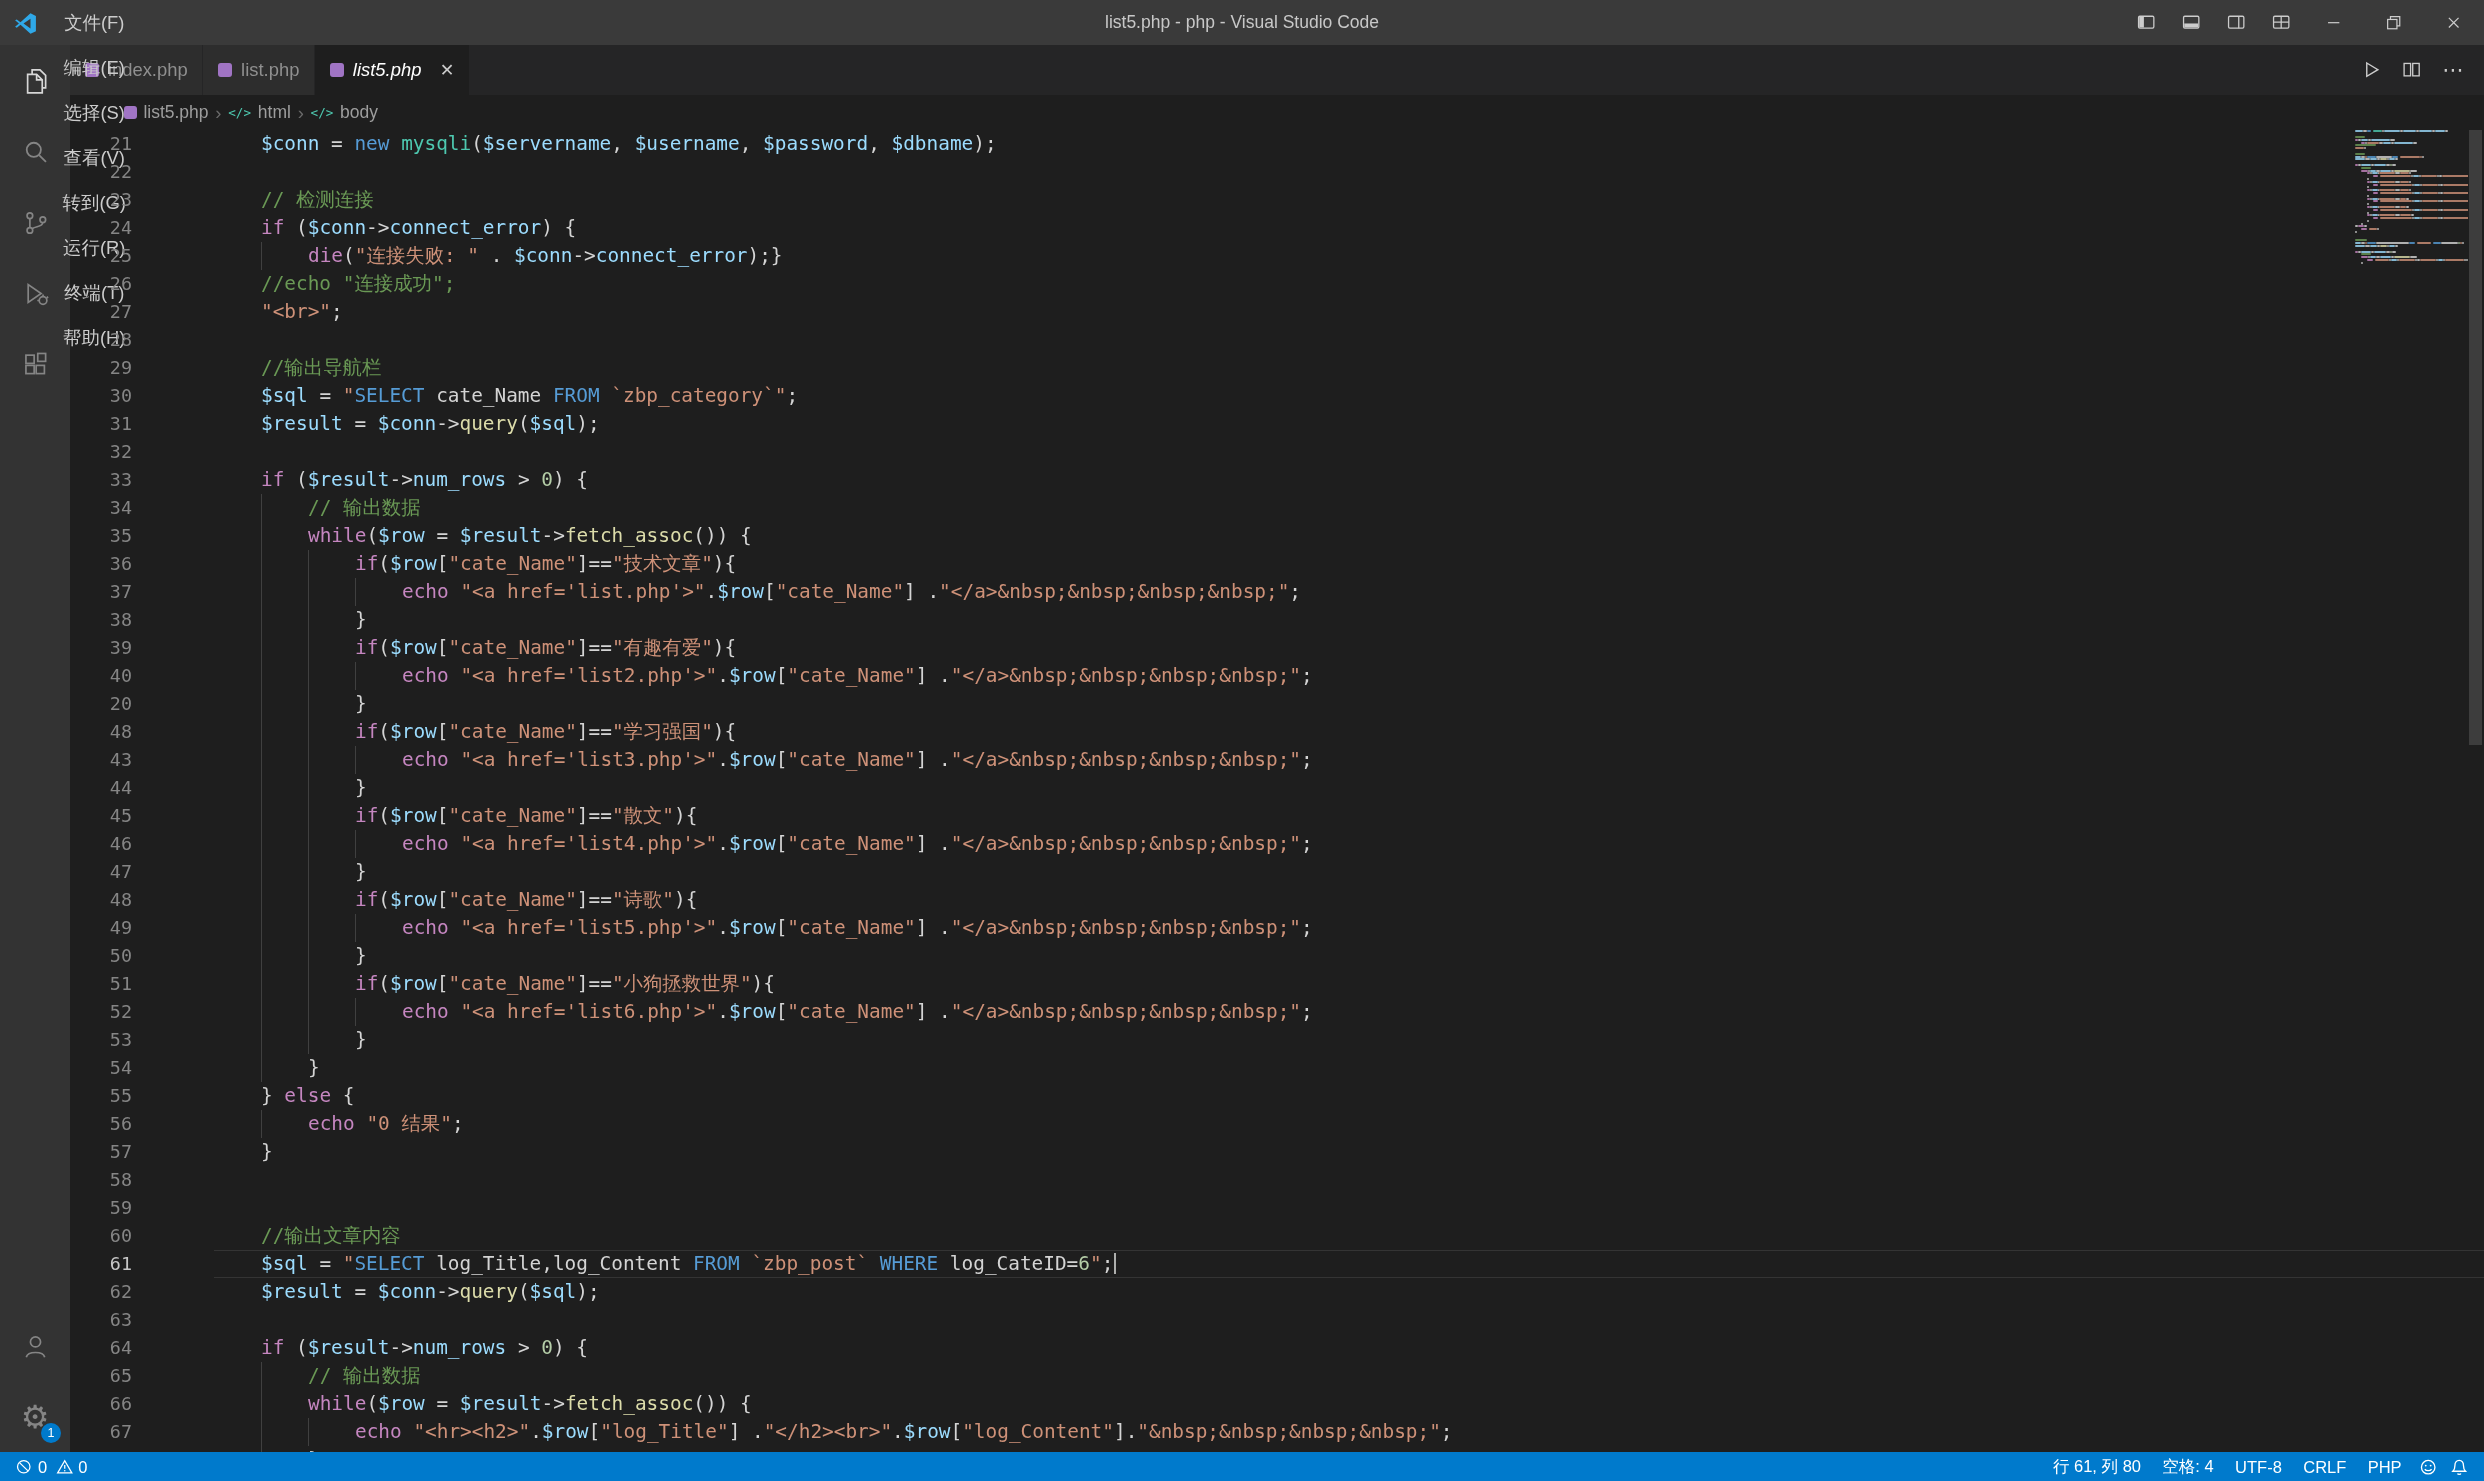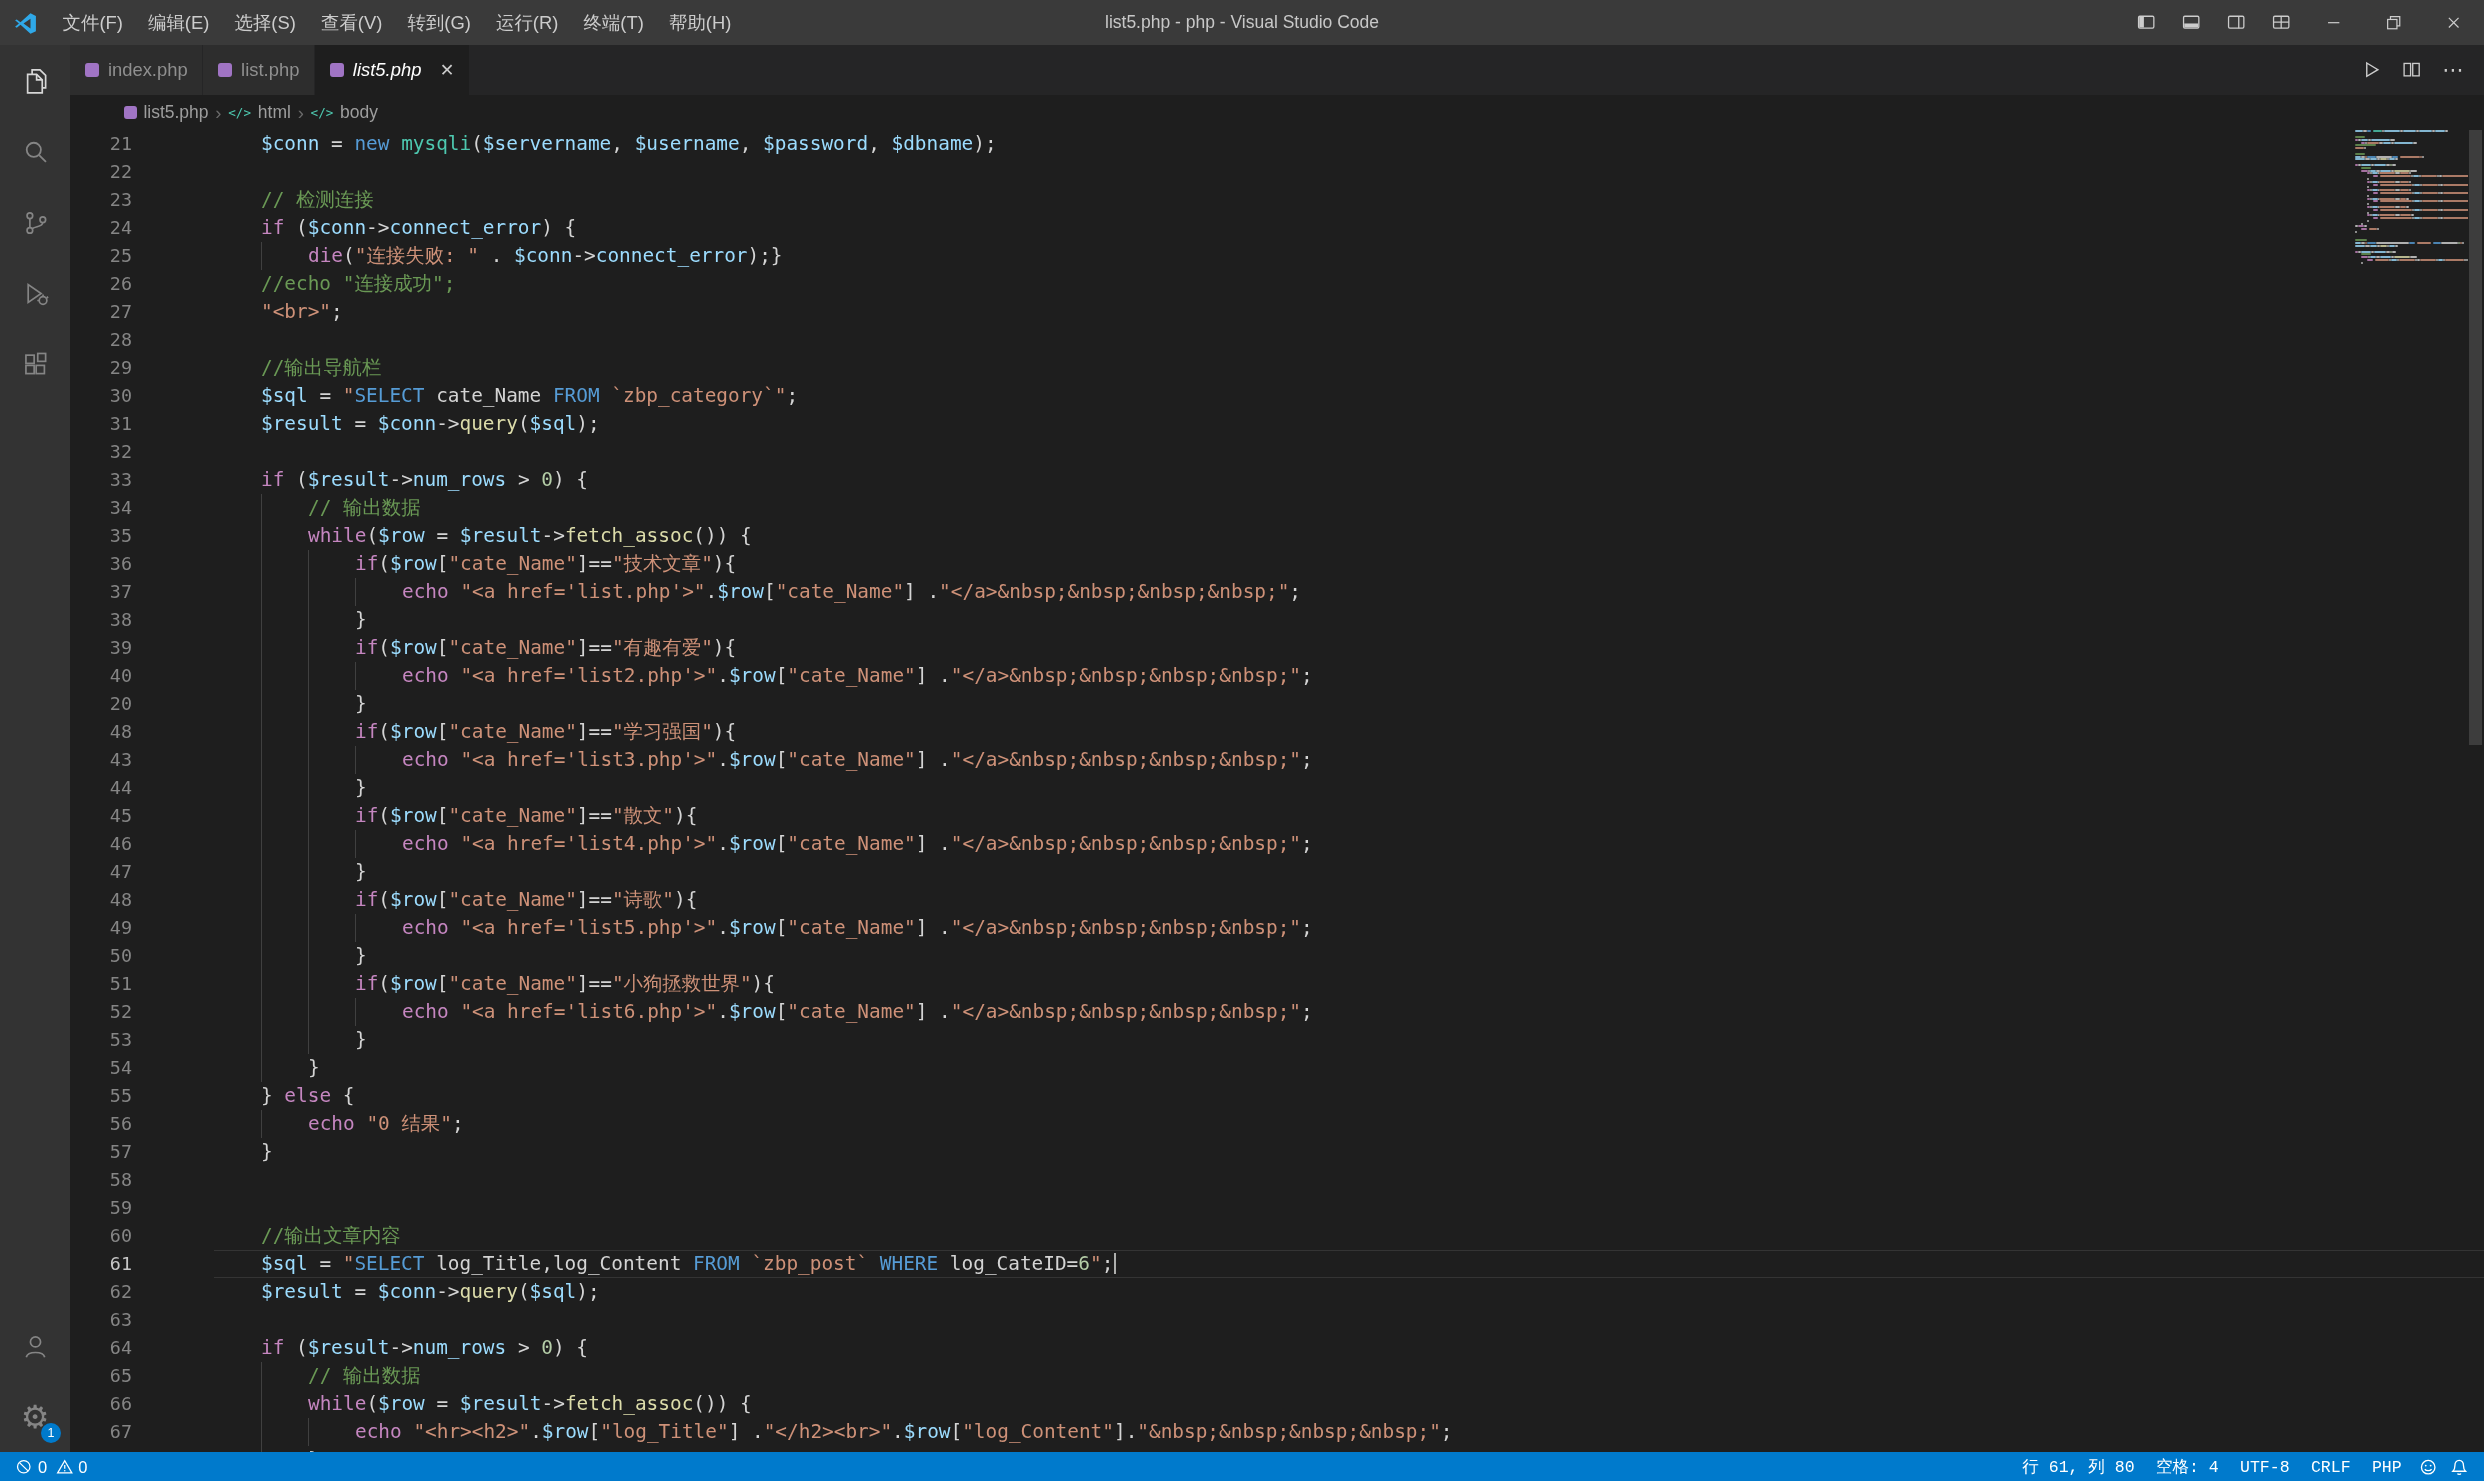--- a/index.html
+++ b/index.html
@@ -2,21 +2,21 @@
 <html style="--accent: #007acc; --tk-v: #9cdcfe; --tk-k: #c586c0; --tk-kb: #569cd6; --tk-cls: #4ec9b0; --tk-f: #dcdcaa; --tk-s: #ce9178; --tk-c: #6a9955; --tk-p: #d4d4d4; --tk-n: #b5cea8;"><head>
 <meta charset="utf-8">
 <style>
   *{box-sizing:border-box;margin:0;padding:0;}
   html,body{width:2484px;height:1482px;overflow:hidden;background:#1e1e1e;font-family:"Liberation Sans",sans-serif;}
   .window{width:2484px;height:1482px;display:flex;flex-direction:column;}
 
   
   .titlebar{height:45px;flex:none;background:#3a3a3a;display:flex;align-items:center;color:#cccccc;font-size:18.4px;position:relative;}
   .logo{width:50px;display:flex;align-items:center;justify-content:center;flex:none;}
-  #menubar{display:flex;height:100%;align-items:center;}
+  #menubar{display:flex;height:100%;align-items:center;flex-direction:column;}
   .menu-item{padding:0 12.6px;height:45px;line-height:45px;white-space:nowrap;}
   .title-center{position:absolute;left:50%;transform:translateX(-50%);color:#c8c8c8;font-size:17.5px;white-space:nowrap;}
   .tb-right{margin-left:auto;display:flex;align-items:center;height:100%;color:#cccccc;}
   .tb-icon{width:45px;height:100%;display:flex;align-items:center;justify-content:center;}
   .win-btn{width:60px;height:100%;display:flex;align-items:center;justify-content:center;}
 
   
   .main{flex:1;display:flex;min-height:0;}
   .activitybar{width:70px;flex:none;background:#333333;display:flex;flex-direction:column;align-items:center;}
   .ab-slot{height:71px;width:70px;display:flex;align-items:center;justify-content:center;position:relative;color:#858585;}
@@ -67,21 +67,21 @@
   .mgap{height:1px;flex:none;}
   .scrollbar{position:absolute;top:0;right:0;width:16.5px;bottom:0;}
   .sb-thumb{position:absolute;top:0;left:1.9px;right:1.9px;height:615px;background:rgba(121,121,121,0.35);}
 
   
   .statusbar{height:30px;flex:none;background:var(--accent,#007acc);display:flex;align-items:center;color:#ffffff;font-size:16.5px;}
   .sb-left{display:flex;align-items:center;height:100%;padding-left:9.7px;}
   .sb-group{display:flex;align-items:center;gap:4.9px;padding:0 5.8px;height:100%;}
   .sb-count{padding-right:3.9px;}
   .sb-right{margin-left:auto;display:flex;align-items:center;height:100%;padding-right:9.7px;}
-  #status-items{display:flex;height:100%;align-items:flex-start;font-family:Liberation Mono, monospace;}
+  #status-items{display:flex;height:100%;align-items:flex-start;}
   .sb-item{padding:0 10.7px;height:100%;display:flex;align-items:center;white-space:nowrap;}
   .sb-icon{width:31px;height:100%;display:flex;align-items:center;justify-content:center;}
   svg{display:block;}
 </style>
 </head>
 <body>
 
 <div class="window">
 
   <div class="titlebar">

